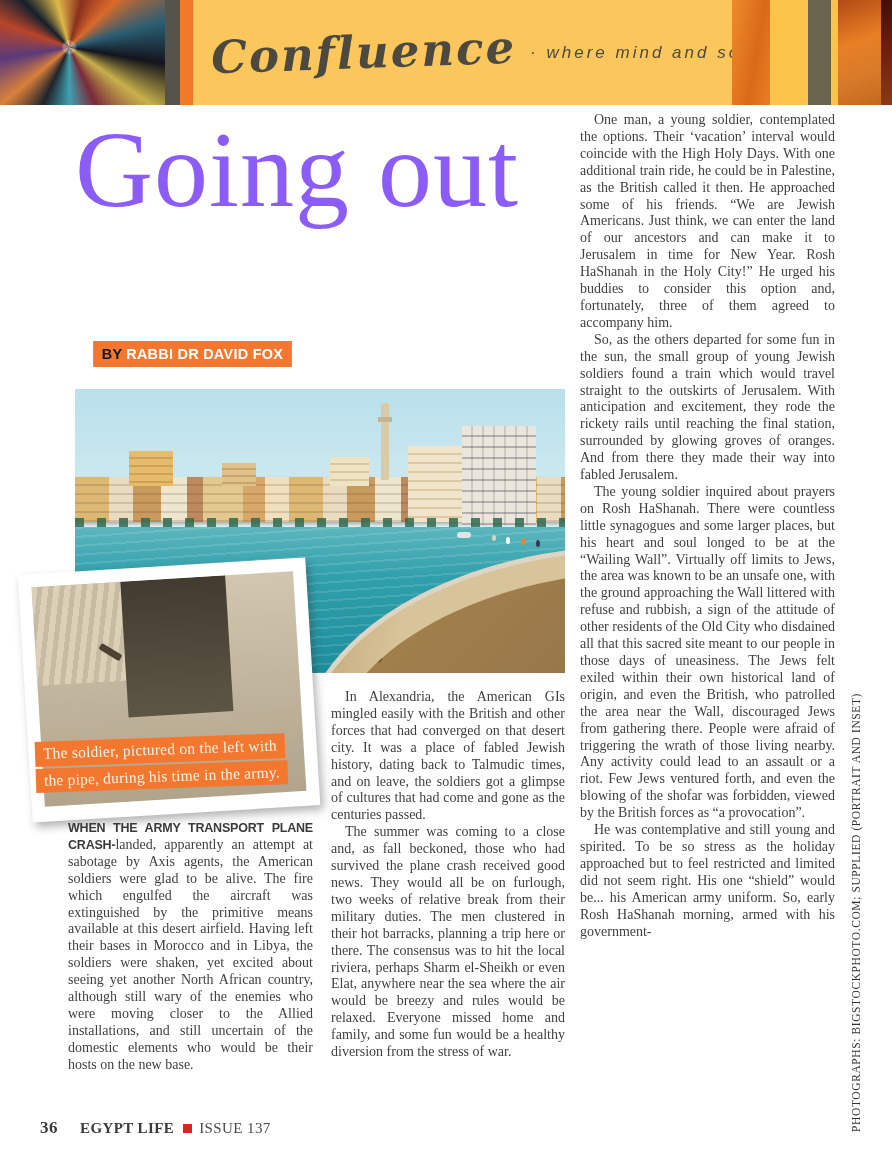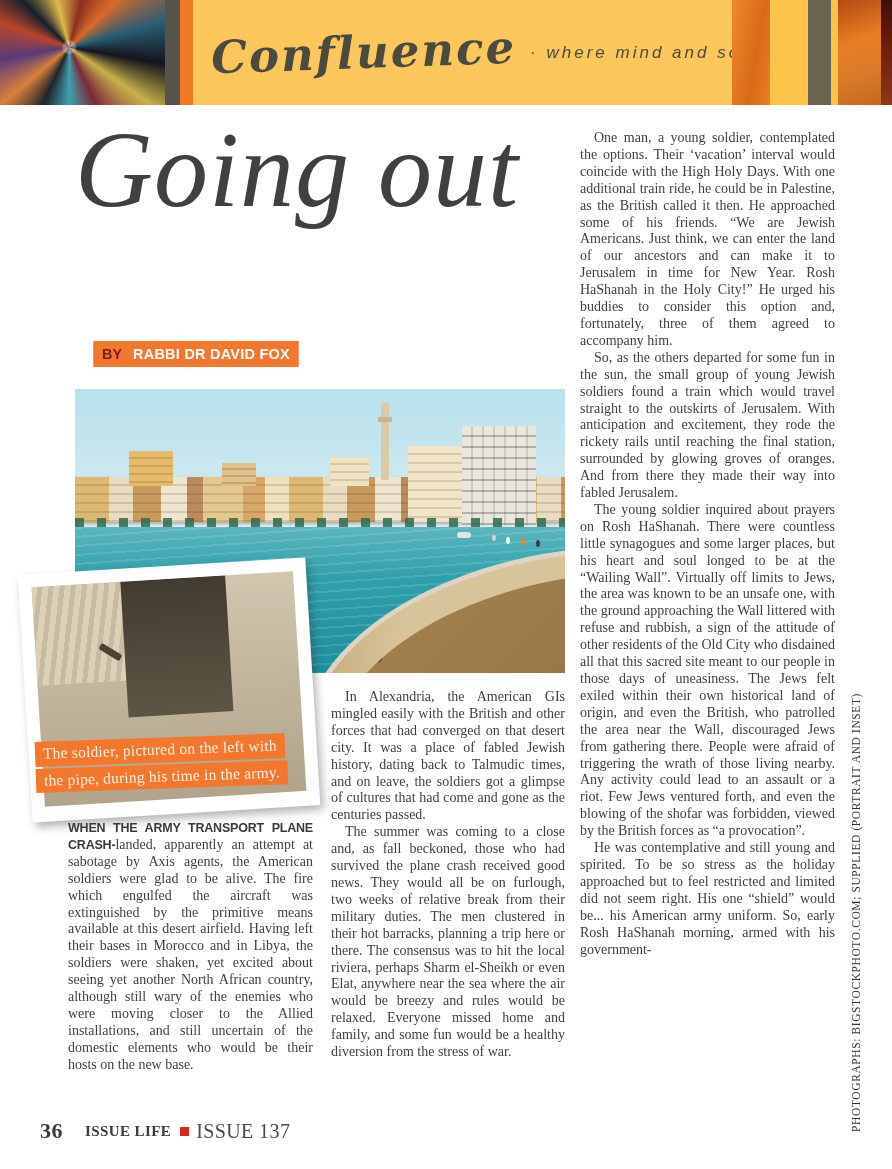--- a/index.html
+++ b/index.html
@@ -41,35 +41,34 @@
   .s-orange2 { left:732px; width:38px; background:linear-gradient(100deg,#ef8a2c,#d96a18 60%,#e87f24); }
   .s-yellow2 { left:770px; width:38px; background:#fbc349; }
   .s-olive   { left:808px; width:23px; background:#6a644f; }
   .s-yellow3 { left:831px; width:7px;  background:#fbc349; }
   .s-orange3 { left:838px; width:43px; background:linear-gradient(160deg,#b24a16,#e87f24 40%,#d97a2a 70%,#c2691e); }
   .s-maroon  { left:881px; width:11px; background:linear-gradient(180deg,#401008,#6b1a0e 40%,#8a3a14); }
 
   
   .title-block { position:absolute; left:75px; top:112px; width:500px; }
   .title-line1 {
-    font-size:108px; line-height:1.08; color:#404040; letter-spacing:1px;
+    font-size:108px; line-height:1.08; color:#8b5cf6; letter-spacing:1px;
     font-family:"Liberation Serif", serif;
-    font-style:italic;
   }
   .title-line2 { font-size:108px; line-height:1.0; color:#8d8d8f; letter-spacing:1px; }
   .title-line2 .of { margin-right:0.22em; }
   .egypt { color:#f4772f; font-weight:bold; letter-spacing:0; }
   .subtitle-row { position:absolute; left:75px; top:341px; display:flex; align-items:center; }
   .subtitle { font-size:31px; color:#8b8d90; letter-spacing:0.5px; }
   .byline {
     margin-left:14px; background:#f4772f; padding:4px 9px 5px 9px;
     font-family:"Liberation Sans", sans-serif; font-weight:bold; font-size:15px;
     letter-spacing:0.3px; white-space:nowrap; transform:scaleX(0.96);
   }
-  .byline .by { color:#7f1d1d; margin-right:11px; }
+  .byline .by { color:#0f172a; margin-right:4px; }
   .byline .name { color:#ffffff; }
 
   
   .main-photo {
     position:absolute; left:75px; top:389px; width:490px; height:284px;
     overflow:hidden; background:linear-gradient(180deg,#b9e0ec 0%,#cfeaf0 38%,#dff1f3 46%);
   }
   .buildings {
     position:absolute; left:0; top:31%; width:100%; height:16%;
     background:
@@ -178,41 +177,41 @@
 
   
   .col {
     position:absolute; font-size:14px; line-height:16.9px; color:#3f3f41;
     text-align:justify;
   }
   .col p { text-indent:14px; margin:0; }
   .col p.noindent { text-indent:0; }
   .col1 { left:68px;  top:820px; width:245px; }
   .col2 { left:331px; top:689px; width:234px; }
-  .col3 { left:580px; top:130px; width:255px; }
+  .col3 { left:580px; top:112px; width:255px; }
   .lead {
     font-family:"Liberation Sans", sans-serif; font-weight:bold; font-size:12.5px;
     letter-spacing:-0.2px; color:#3a3a3a;
   }
 
   
   .credit {
     position:absolute; right:30px; bottom:37px;
     writing-mode:vertical-rl; transform:rotate(180deg);
     font-family:"Liberation Serif", serif; font-size:11.5px; letter-spacing:0.6px;
     color:#333333; white-space:nowrap;
   }
   .footer {
     position:absolute; left:40px; top:1118px; display:flex; align-items:center;
     font-family:"Liberation Serif", serif; color:#3b3b3d;
   }
-  .pagenum { font-weight:bold; font-size:22px; letter-spacing:0.5px; }
+  .pagenum { font-weight:bold; font-size:17px; letter-spacing:0.5px; }
   .mag { font-weight:bold; font-size:15px; margin-left:22px; letter-spacing:0.4px; }
   .red-square { width:9px; height:9px; background:#d8281e; margin:0 7px 0 9px; display:inline-block; }
-  .issue { font-size:20px; color:#4a4a4c; letter-spacing:0.4px; }
+  .issue { font-size:15px; color:#4a4a4c; letter-spacing:0.4px; }
 </style>
 </head>
 <body>
 
 <div class="page">
 
   <div class="header">
     <div class="header-art"></div>
     <div class="stripe s-dark1"></div>
     <div class="stripe s-orange1"></div>
@@ -301,18 +300,18 @@
     <p>One man, a young soldier, contemplated the options. Their ‘vacation’ interval would coincide with the High Holy Days. With one additional train ride, he could be in Palestine, as the British called it then. He approached some of his friends. “We are Jewish Americans. Just think, we can enter the land of our ancestors and can make it to Jerusalem in time for New Year. Rosh HaShanah in the Holy City!” He urged his buddies to consider this option and, fortunately, three of them agreed to accompany him.</p>
     <p>So, as the others departed for some fun in the sun, the small group of young Jewish soldiers found a train which would travel straight to the outskirts of Jerusalem. With anticipation and excitement, they rode the rickety rails until reaching the final station, surrounded by glowing groves of oranges. And from there they made their way into fabled Jerusalem.</p>
     <p>The young soldier inquired about prayers on Rosh HaShanah. There were countless little synagogues and some larger places, but his heart and soul longed to be at the “Wailing Wall”. Virtually off limits to Jews, the area was known to be an unsafe one, with the ground approaching the Wall littered with refuse and rubbish, a sign of the attitude of other residents of the Old City who disdained all that this sacred site meant to our people in those days of uneasiness. The Jews felt exiled within their own historical land of origin, and even the British, who patrolled the area near the Wall, discouraged Jews from gathering there. People were afraid of triggering the wrath of those living nearby. Any activity could lead to an assault or a riot. Few Jews ventured forth, and even the blowing of the shofar was forbidden, viewed by the British forces as “a provocation”.</p>
     <p>He was contemplative and still young and spirited. To be so stress as the holiday approached but to feel restricted and limited did not seem right. His one “shield” would be... his American army uniform. So, early Rosh HaShanah morning, armed with his government-</p>
   </div>
 
   <div class="credit">PHOTOGRAPHS: BIGSTOCKPHOTO.COM;  SUPPLIED (PORTRAIT AND INSET)</div>
 
   <div class="footer">
     <span class="pagenum">36</span>
-    <span class="mag">ISSUE LIFE</span>
+    <span class="mag">EGYPT LIFE</span>
     <span class="red-square"></span>
     <span class="issue">ISSUE 137</span>
   </div>
 
 </div>
 
 </body></html>

